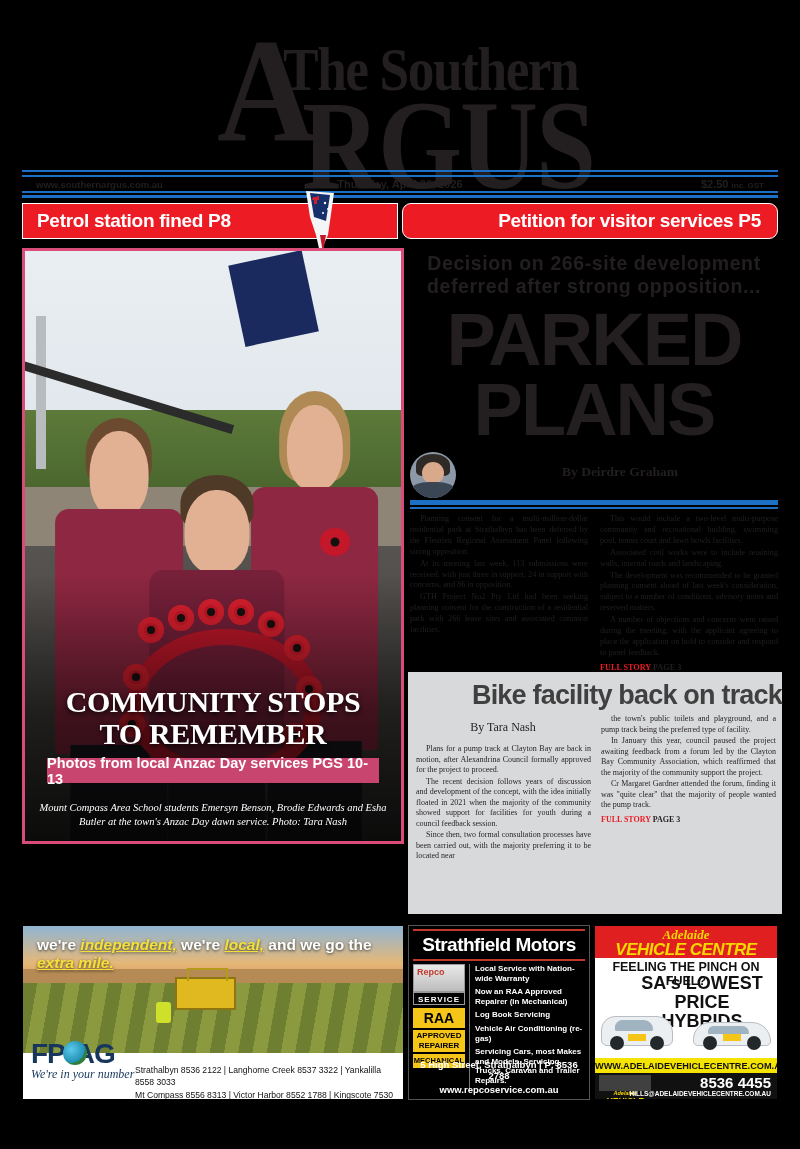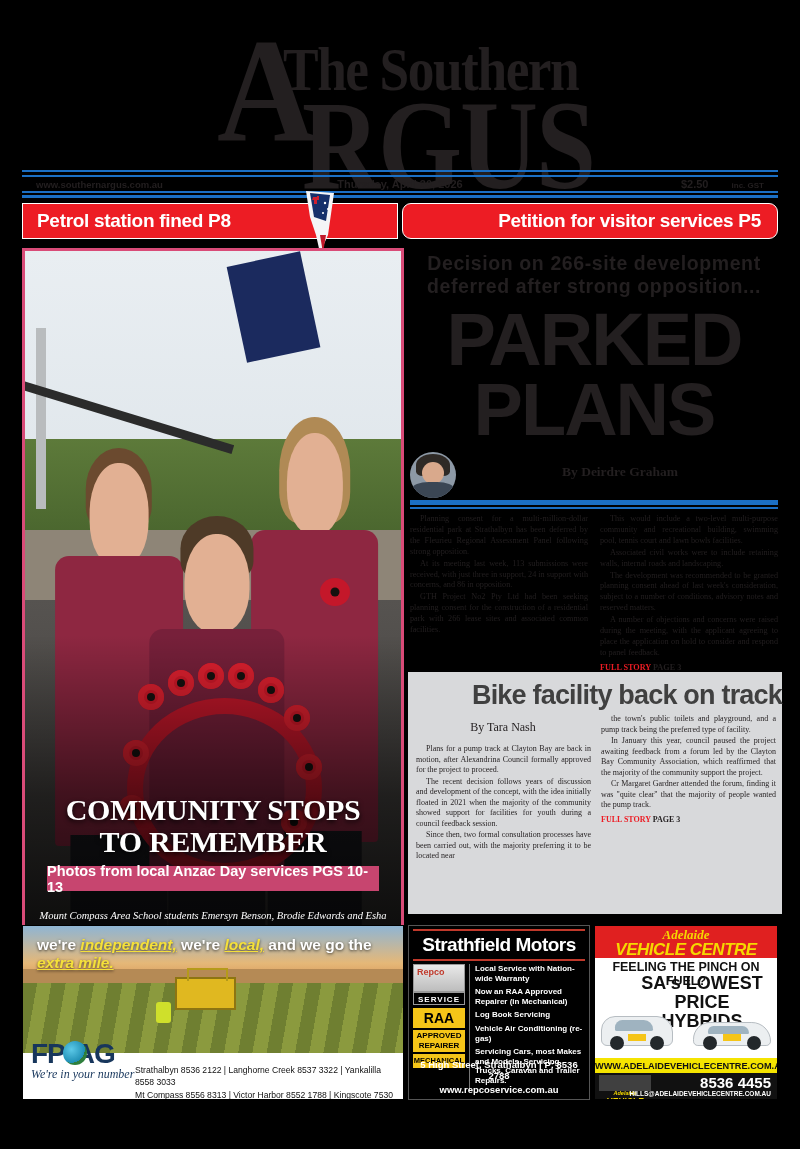--- a/index.html
+++ b/index.html
@@ -43,21 +43,21 @@
   .rule-blue { position: absolute; background: #1b6fc4; }
   .infobar {
     position: absolute; left: 22px; top: 174px; width: 756px; height: 20px;
     color: #231f20;
     font-family: "Liberation Sans", sans-serif;
     font-weight: bold; font-size: 9.5px;
   }
   .infobar .ib-left { position: absolute; left: 14px; top: 5px; }
   .infobar .ib-center { position: absolute; left: 0; right: 0; top: 4px; text-align: center; font-size: 11px; }
   .infobar .ib-right { position: absolute; right: 14px; top: 4px; font-size: 11px; }
-  .infobar .ib-right .gst { font-size: 8px; margin-left: 20px; }
+  .infobar .ib-right .gst { font-size: 8px; }
 
   
   .teaser {
     position: absolute; left: 22px; top: 203px; width: 756px; height: 36px;
     display: flex; gap: 4px;
   }
   .teaser-box {
     background: #ed1c24; border: 1px solid #fff;
     display: flex; align-items: center;
     color: #fff;
@@ -67,21 +67,21 @@
   }
   .teaser-left { width: 50%; padding-left: 14px; }
   .teaser-right { width: 50%; justify-content: flex-end; padding-right: 16px; border-radius: 9px; }
   .teaser-flag {
     position: absolute; left: 282px; top: -12px; width: 38px; height: 62px;
     pointer-events: none;
   }
 
   
   .photo-pkg {
-    position: absolute; left: 22px; top: 248px; width: 382px; height: 704px;
+    position: absolute; left: 22px; top: 248px; width: 382px; height: 596px;
     border: 3px solid #d94b78; background: #222;
     overflow: hidden;
   }
   .photo-scene { position: absolute; inset: 0; overflow: hidden; }
   .sky { position: absolute; left: 0; top: 0; width: 100%; height: 46%; background: linear-gradient(#e9eef2, #dde4e9); }
   .grass { position: absolute; left: 0; top: 27%; width: 100%; height: 22%; background: linear-gradient(#5d7a3a, #3f5a27); }
   .wall { position: absolute; left: 0; top: 40%; width: 100%; height: 14%; background: #8e8577; }
   .ground { position: absolute; left: 0; top: 50%; width: 100%; height: 50%; background: linear-gradient(#565350, #3a3836); }
   .railing { position: absolute; left: -4%; top: 18%; width: 62%; height: 9px; background: #2b2b2b; transform: rotate(17deg); transform-origin: left center; }
   .railing2 { position: absolute; left: 3%; top: 11%; width: 10px; height: 26%; background: #b9bcbe; }

